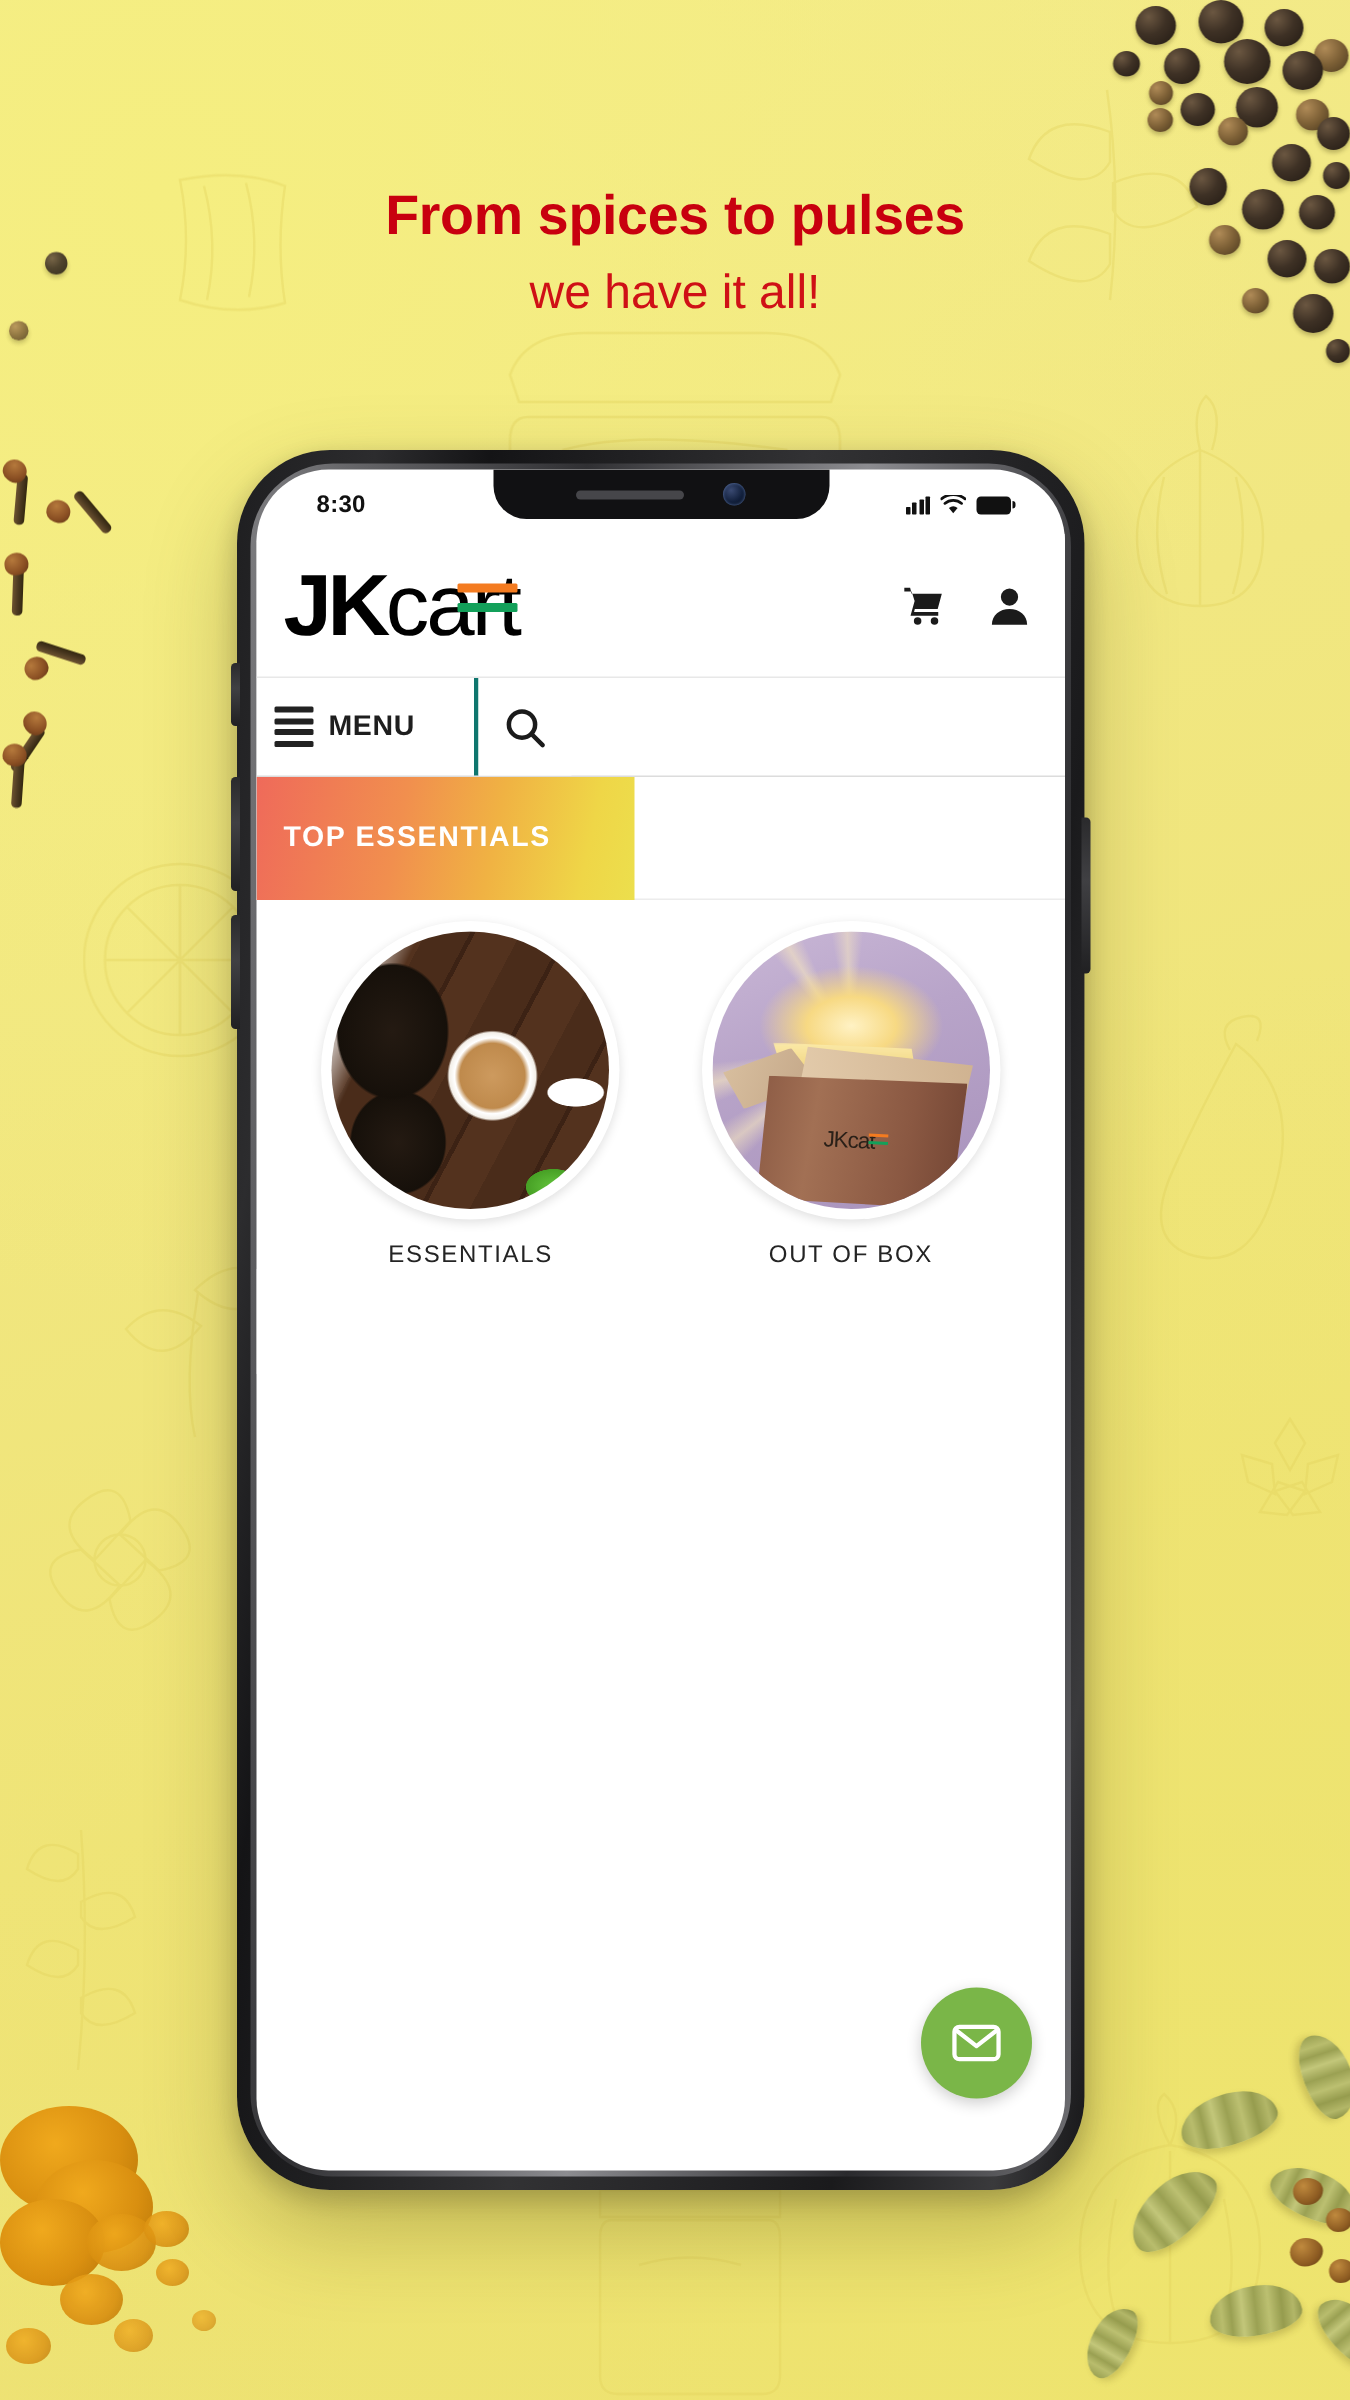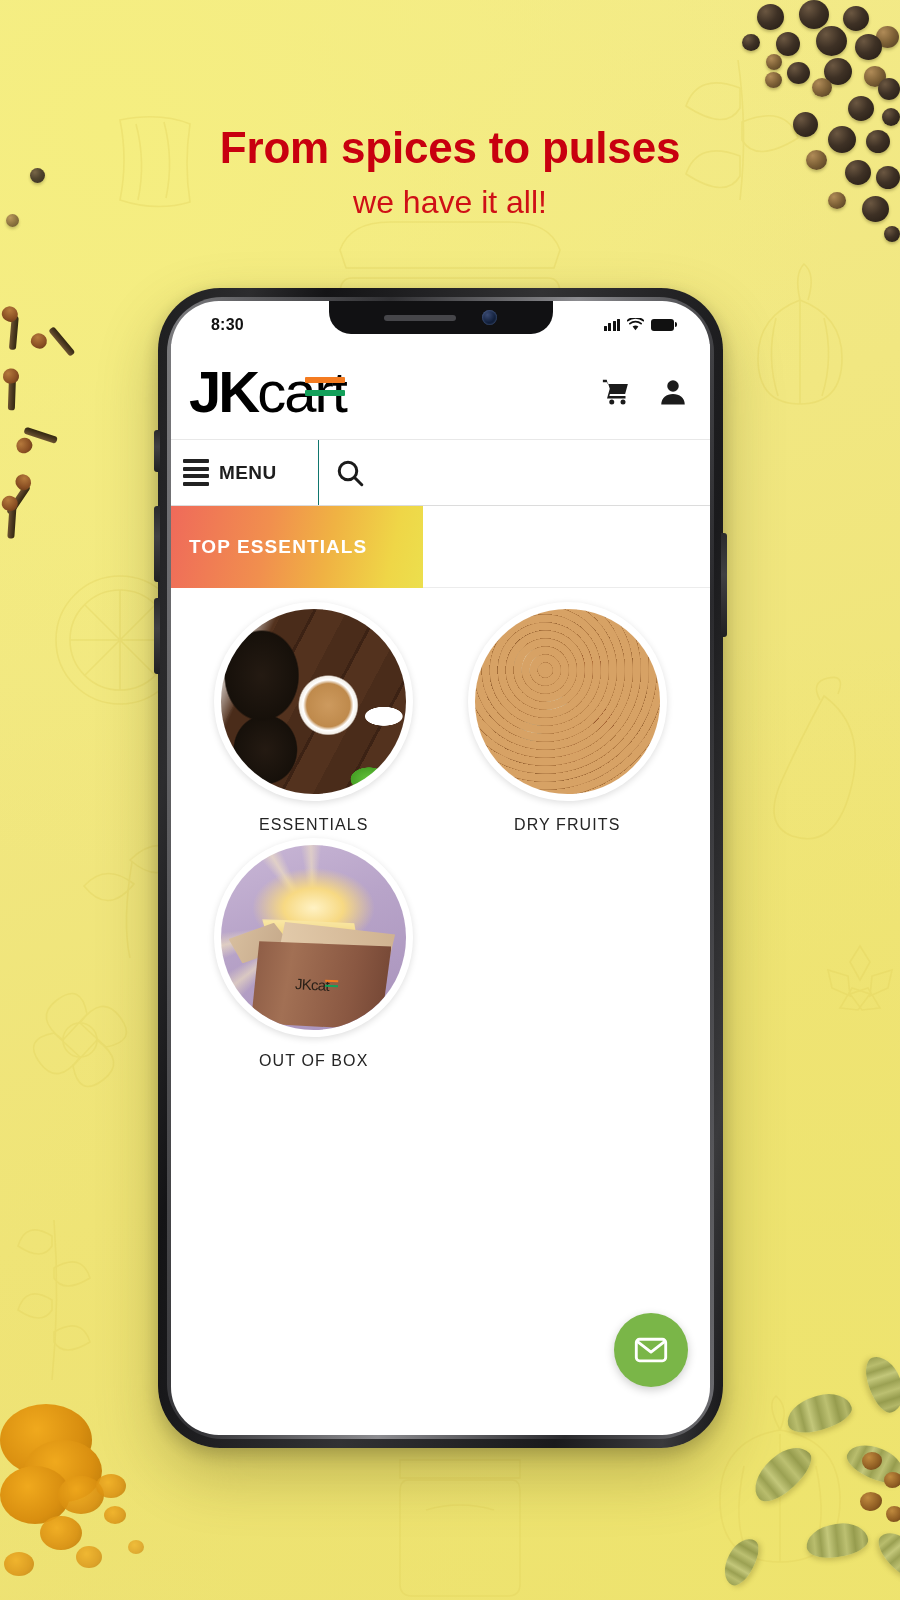--- a/index.html
+++ b/index.html
@@ -79,39 +79,39 @@
   }
 
   
   #headline {
     position: absolute;
     top: 122px; left: 0; right: 0;
     text-align: center;
     z-index: 5;
   }
   #headline .line1 {
-    font-size: 44px;
+    font-size: 37px;
     font-weight: bold;
     color: #c8000f;
     letter-spacing: -0.2px;
     line-height: 1.18;
   }
   #headline .line2 {
     font-size: 32px;
     font-weight: normal;
     color: #cf1016;
     line-height: 1.5;
     margin-top: 4px;
   }
 
   
   #phone {
     position: absolute;
     left: 158px;
-    top: 288px;
+    top: 300px;
     width: 565px;
     height: 1160px;
     border-radius: 62px;
     background: linear-gradient(100deg,#1e1e20 0%,#2c2c2e 12%,#141416 22%,#323234 50%,#1a1a1c 78%,#3a3a3c 92%,#151517 100%);
     box-shadow:
       0 26px 60px rgba(90,80,20,.32),
       0 6px 18px rgba(0,0,0,.22);
     padding: 27px;
     z-index: 4;
   }
@@ -257,21 +257,21 @@
     display: flex;
     align-items: center;
     border-bottom: 1px solid #dcdcdc;
   }
   #menu-btn {
     display: flex;
     align-items: center;
     gap: 10px;
     padding: 0 18px 0 12px;
     height: 100%;
-    border-right: 1px solid #0f766e;
+    border-right: 3px solid #0f766e;
     min-width: 148px;
   }
   .burger { display: flex; flex-direction: column; gap: 3.5px; }
   .burger span {
     display: block;
     width: 26px; height: 4px;
     background: #222;
     border-radius: 1px;
   }
   #menu-label {
@@ -762,26 +762,20 @@
 
 
 
       <div class="cat-cell">
         <div class="cat-thumb">
           <div class="cat-img img-beverages"></div>
         </div>
         <div class="cat-label">ESSENTIALS</div>
       </div>
 
-      <div class="cat-cell">
-        <div class="cat-thumb">
-          <div class="cat-img img-dryfruits"></div>
-        </div>
-        <div class="cat-label">DRY FRUITS</div>
-      </div>
 
       <div class="cat-cell">
         <div class="cat-thumb">
           <div class="cat-img img-outofbox">
             <span class="box-open"></span>
             <span class="box-flap-l"></span>
             <span class="box-flap-r"></span>
             <span class="box-body"></span>
             <span class="box-logo">JKcat<span class="flagbar s"></span><span class="flagbar g"></span></span>
           </div>

